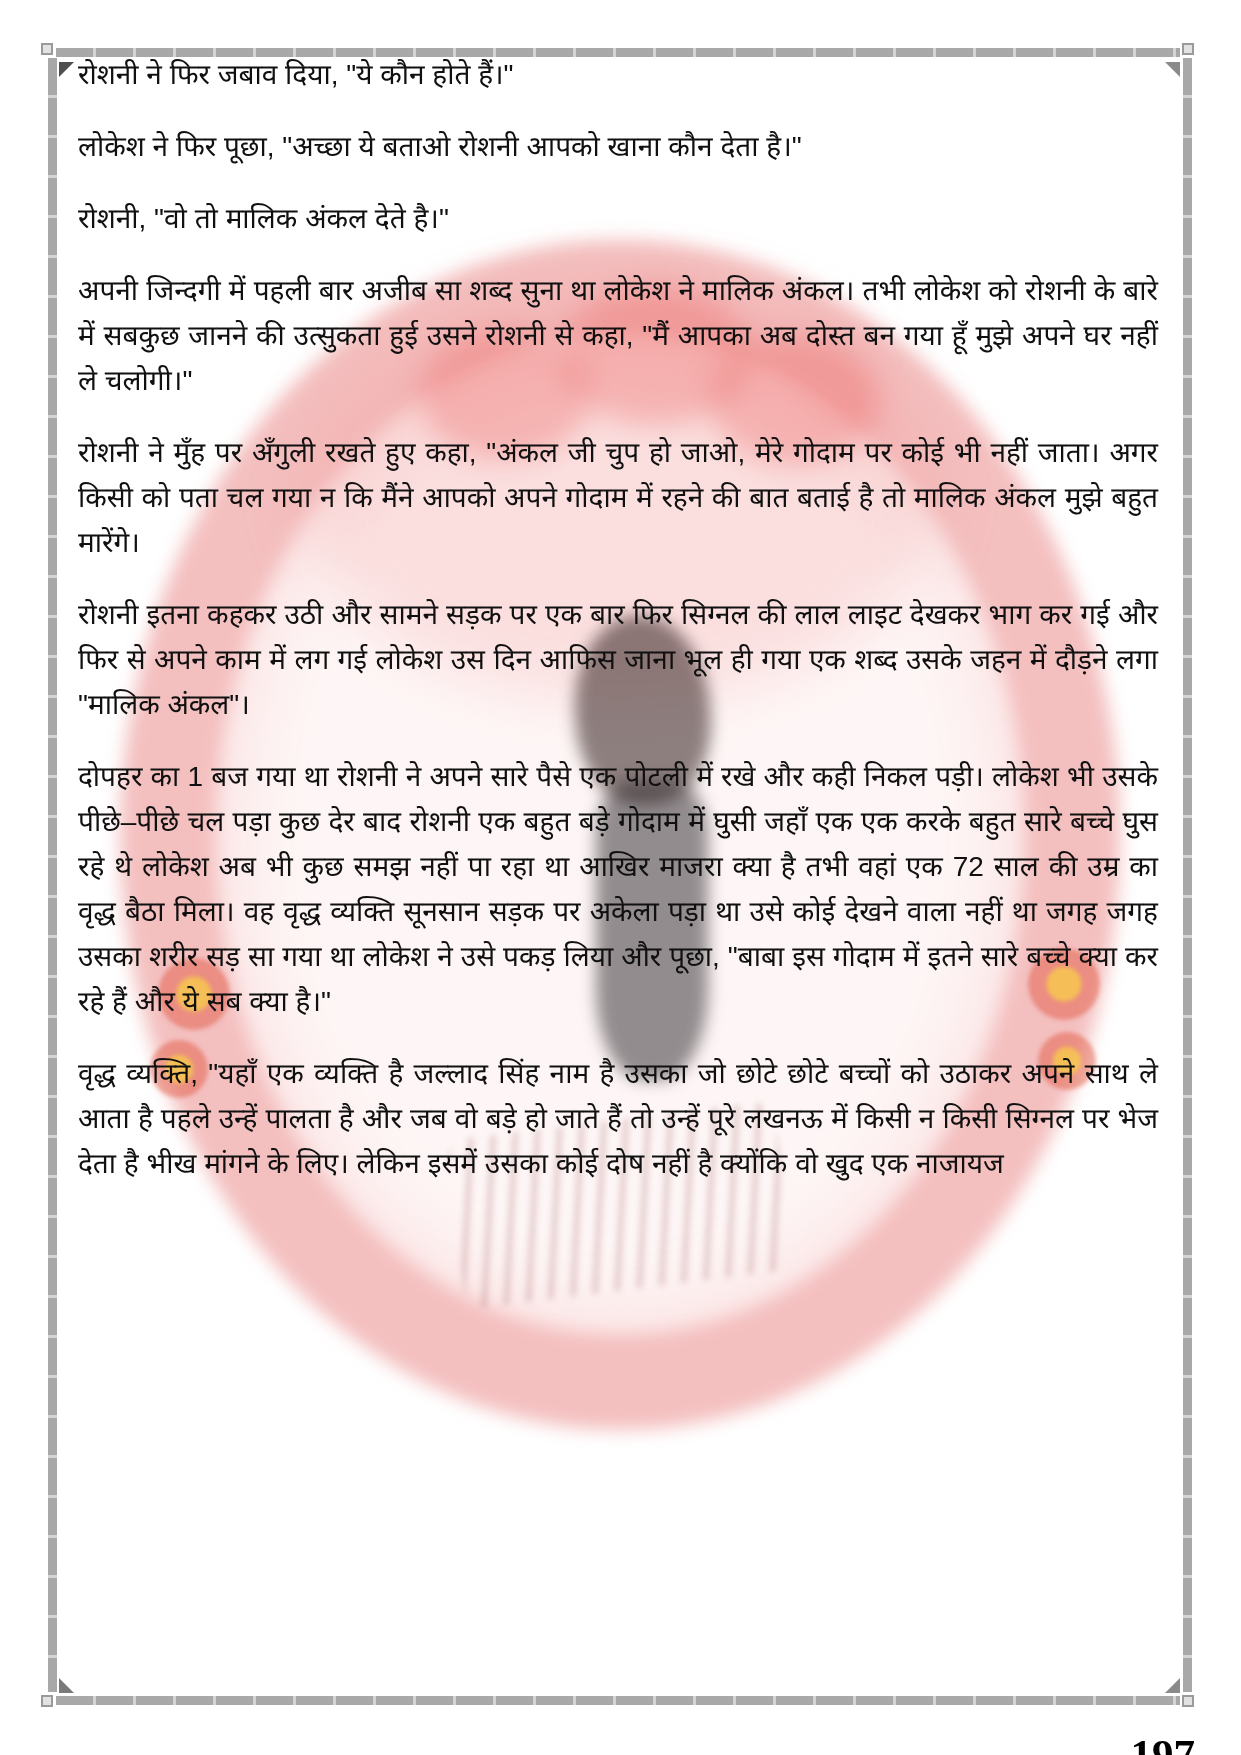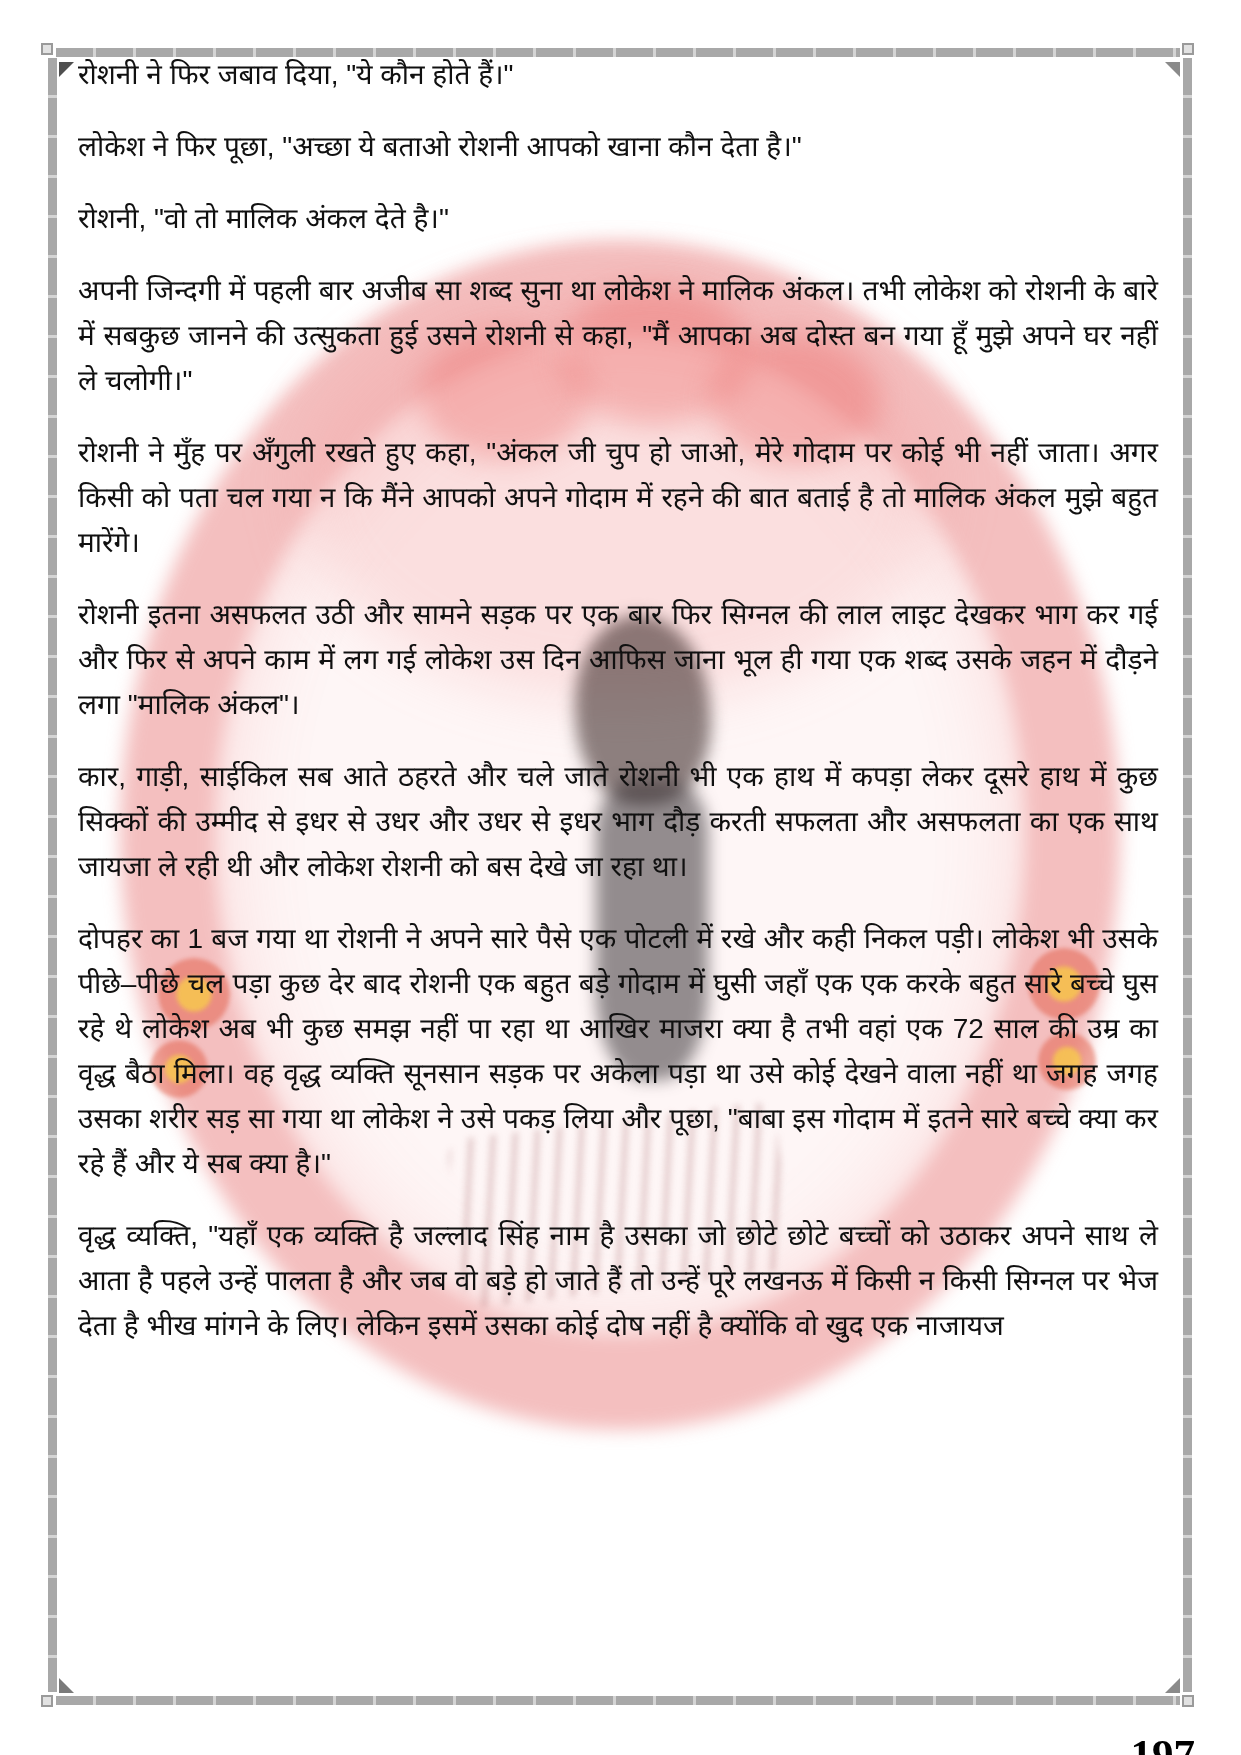--- a/index.html
+++ b/index.html
@@ -117,21 +117,20 @@
     <div class="tri tri-bl"></div>
     <div class="tri tri-br"></div>
   </div>
 
   <div class="text-block">
     <p>रोशनी ने फिर जबाव दिया, "ये कौन होते हैं।"</p>
     <p>लोकेश ने फिर पूछा, "अच्छा ये बताओ रोशनी आपको खाना कौन देता है।"</p>
     <p>रोशनी, "वो तो मालिक अंकल देते है।"</p>
     <p>अपनी जिन्दगी में पहली बार अजीब सा शब्द सुना था लोकेश ने मालिक अंकल। तभी लोकेश को रोशनी के बारे में सबकुछ जानने की उत्सुकता हुई उसने रोशनी से कहा, "मैं आपका अब दोस्त बन गया हूँ मुझे अपने घर नहीं ले चलोगी।"</p>
     <p>रोशनी ने मुँह पर अँगुली रखते हुए कहा, "अंकल जी चुप हो जाओ, मेरे गोदाम पर कोई भी नहीं जाता। अगर किसी को पता चल गया न कि मैंने आपको अपने गोदाम में रहने की बात बताई है तो मालिक अंकल मुझे बहुत मारेंगे।</p>
-    <p>रोशनी इतना असफलत उठी और सामने सड़क पर एक बार फिर सिग्नल की लाल लाइट देखकर भाग कर गई और फिर से अपने काम में लग गई लोकेश उस दिन आफिस जाना भूल ही गया एक शब्द उसके जहन में दौड़ने लगा "मालिक अंकल"।</p>
-    <p>कार, गाड़ी, साईकिल सब आते ठहरते और चले जाते रोशनी भी एक हाथ में कपड़ा लेकर दूसरे हाथ में कुछ सिक्कों की उम्मीद से इधर से उधर और उधर से इधर भाग दौड़ करती सफलता और असफलता का एक साथ जायजा ले रही थी और लोकेश रोशनी को बस देखे जा रहा था।</p>
+    <p>रोशनी इतना कहकर उठी और सामने सड़क पर एक बार फिर सिग्नल की लाल लाइट देखकर भाग कर गई और फिर से अपने काम में लग गई लोकेश उस दिन आफिस जाना भूल ही गया एक शब्द उसके जहन में दौड़ने लगा "मालिक अंकल"।</p>
     <p>दोपहर का 1 बज गया था रोशनी ने अपने सारे पैसे एक पोटली में रखे और कही निकल पड़ी। लोकेश भी उसके पीछे–पीछे चल पड़ा कुछ देर बाद रोशनी एक बहुत बड़े गोदाम में घुसी जहाँ एक एक करके बहुत सारे बच्चे घुस रहे थे लोकेश अब भी कुछ समझ नहीं पा रहा था आखिर माजरा क्या है तभी वहां एक 72 साल की उम्र का वृद्ध बैठा मिला। वह वृद्ध व्यक्ति सूनसान सड़क पर अकेला पड़ा था उसे कोई देखने वाला नहीं था जगह जगह उसका शरीर सड़ सा गया था लोकेश ने उसे पकड़ लिया और पूछा, "बाबा इस गोदाम में इतने सारे बच्चे क्या कर रहे हैं और ये सब क्या है।"</p>
     <p>वृद्ध व्यक्ति, "यहाँ एक व्यक्ति है जल्लाद सिंह नाम है उसका जो छोटे छोटे बच्चों को उठाकर अपने साथ ले आता है पहले उन्हें पालता है और जब वो बड़े हो जाते हैं तो उन्हें पूरे लखनऊ में किसी न किसी सिग्नल पर भेज देता है भीख मांगने के लिए। लेकिन इसमें उसका कोई दोष नहीं है क्योंकि वो खुद एक नाजायज</p>
   </div>
 
   <div class="page-number">197</div>
 
 </div>
 
 </body></html>

